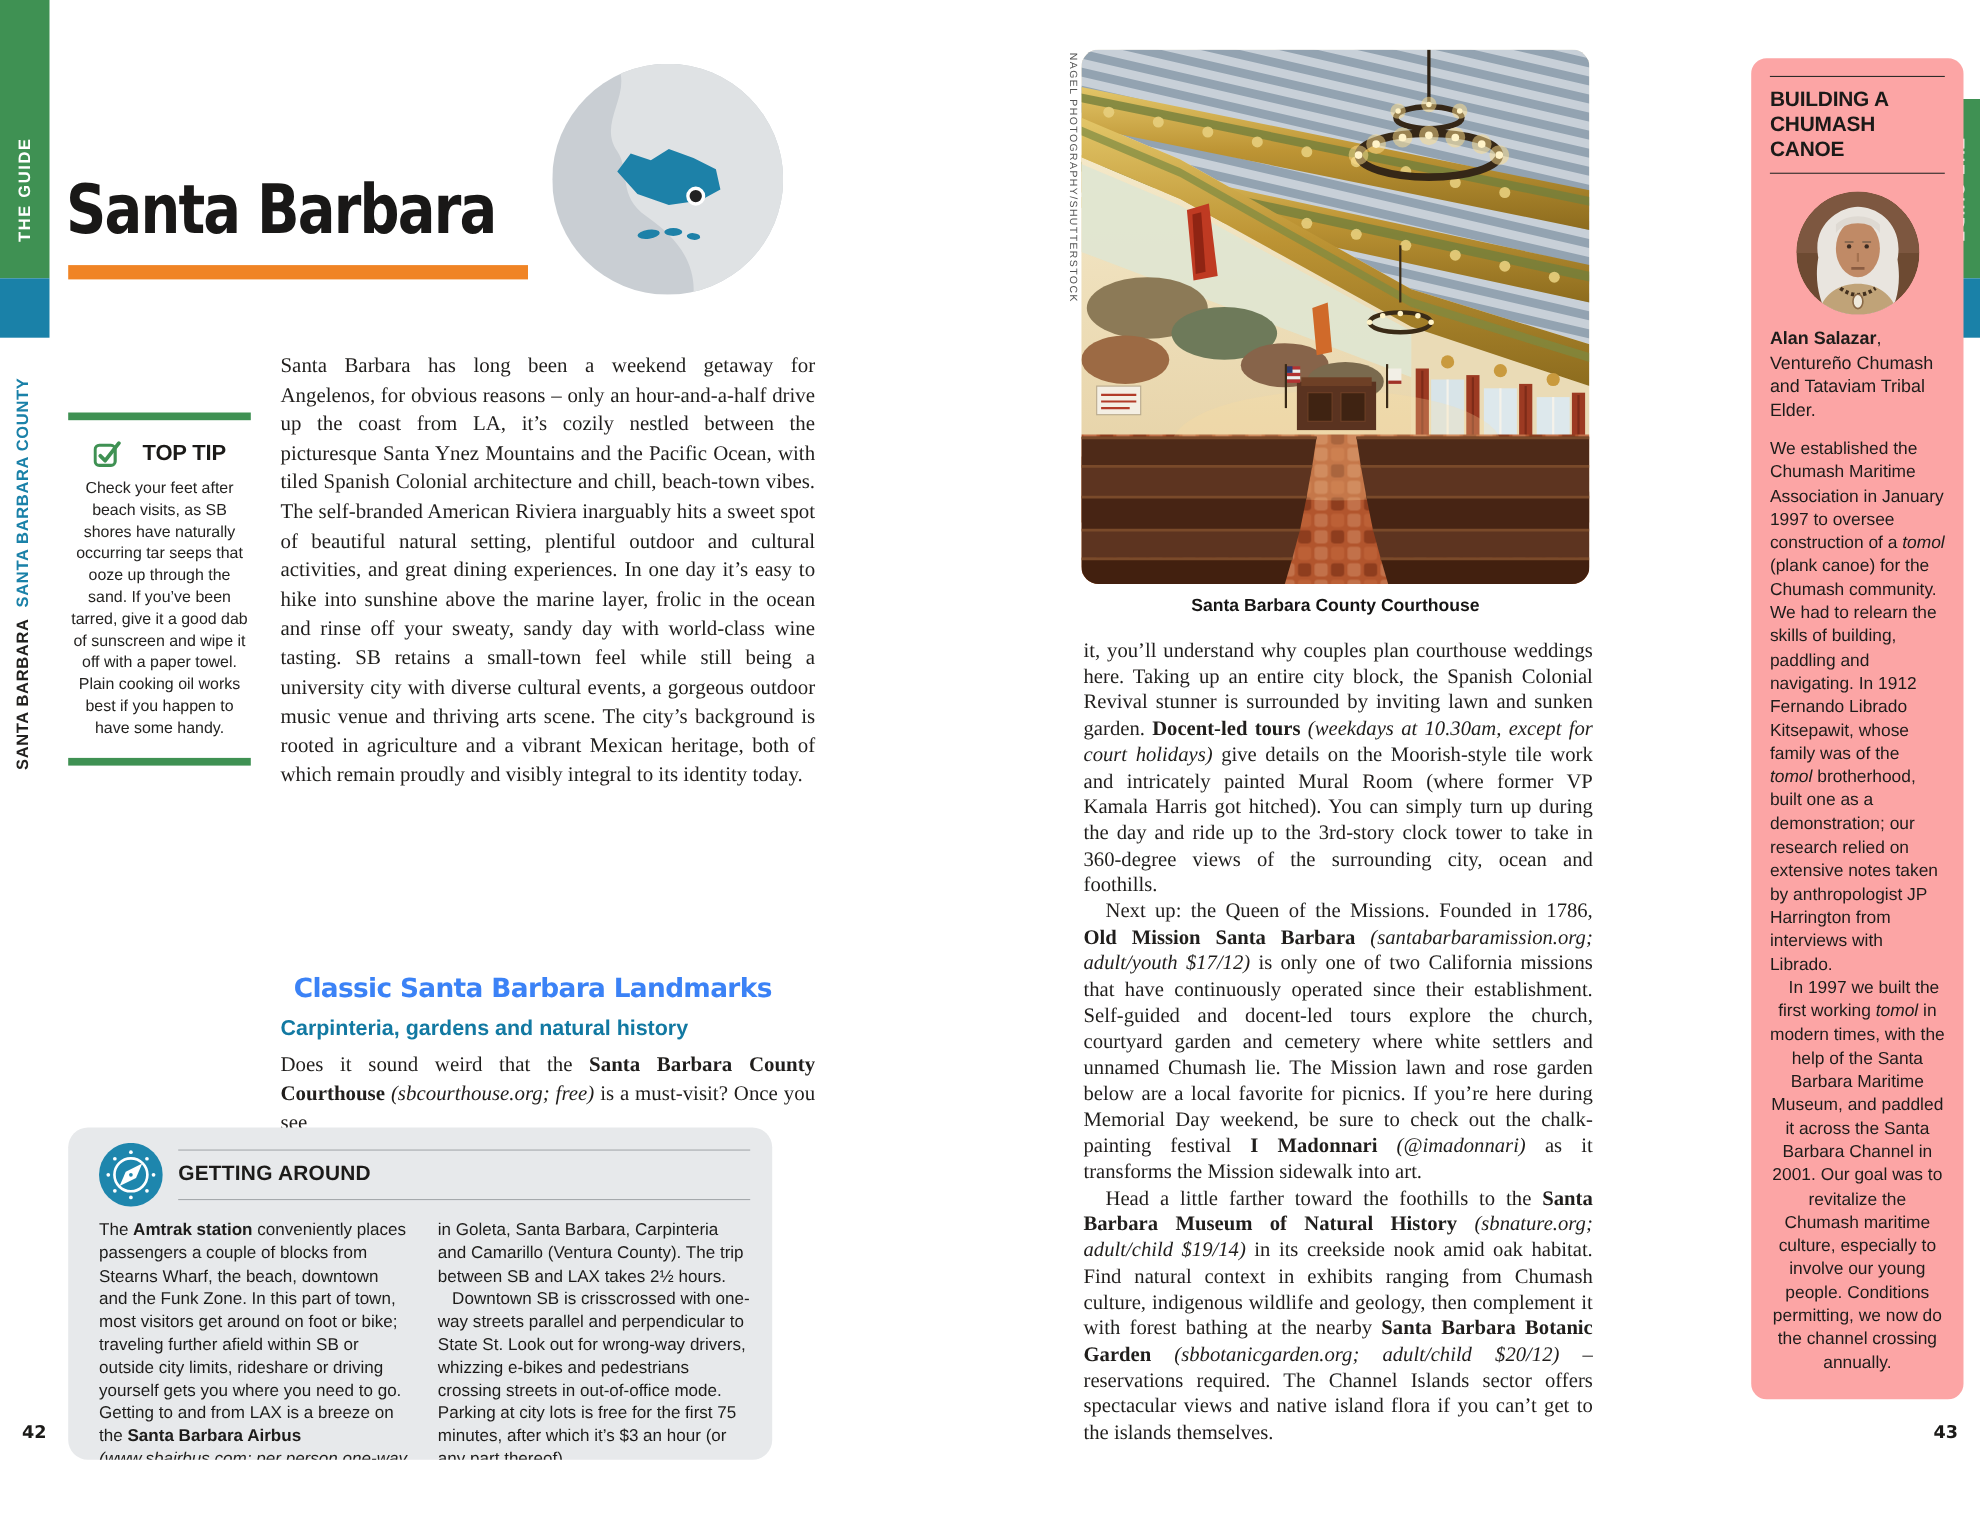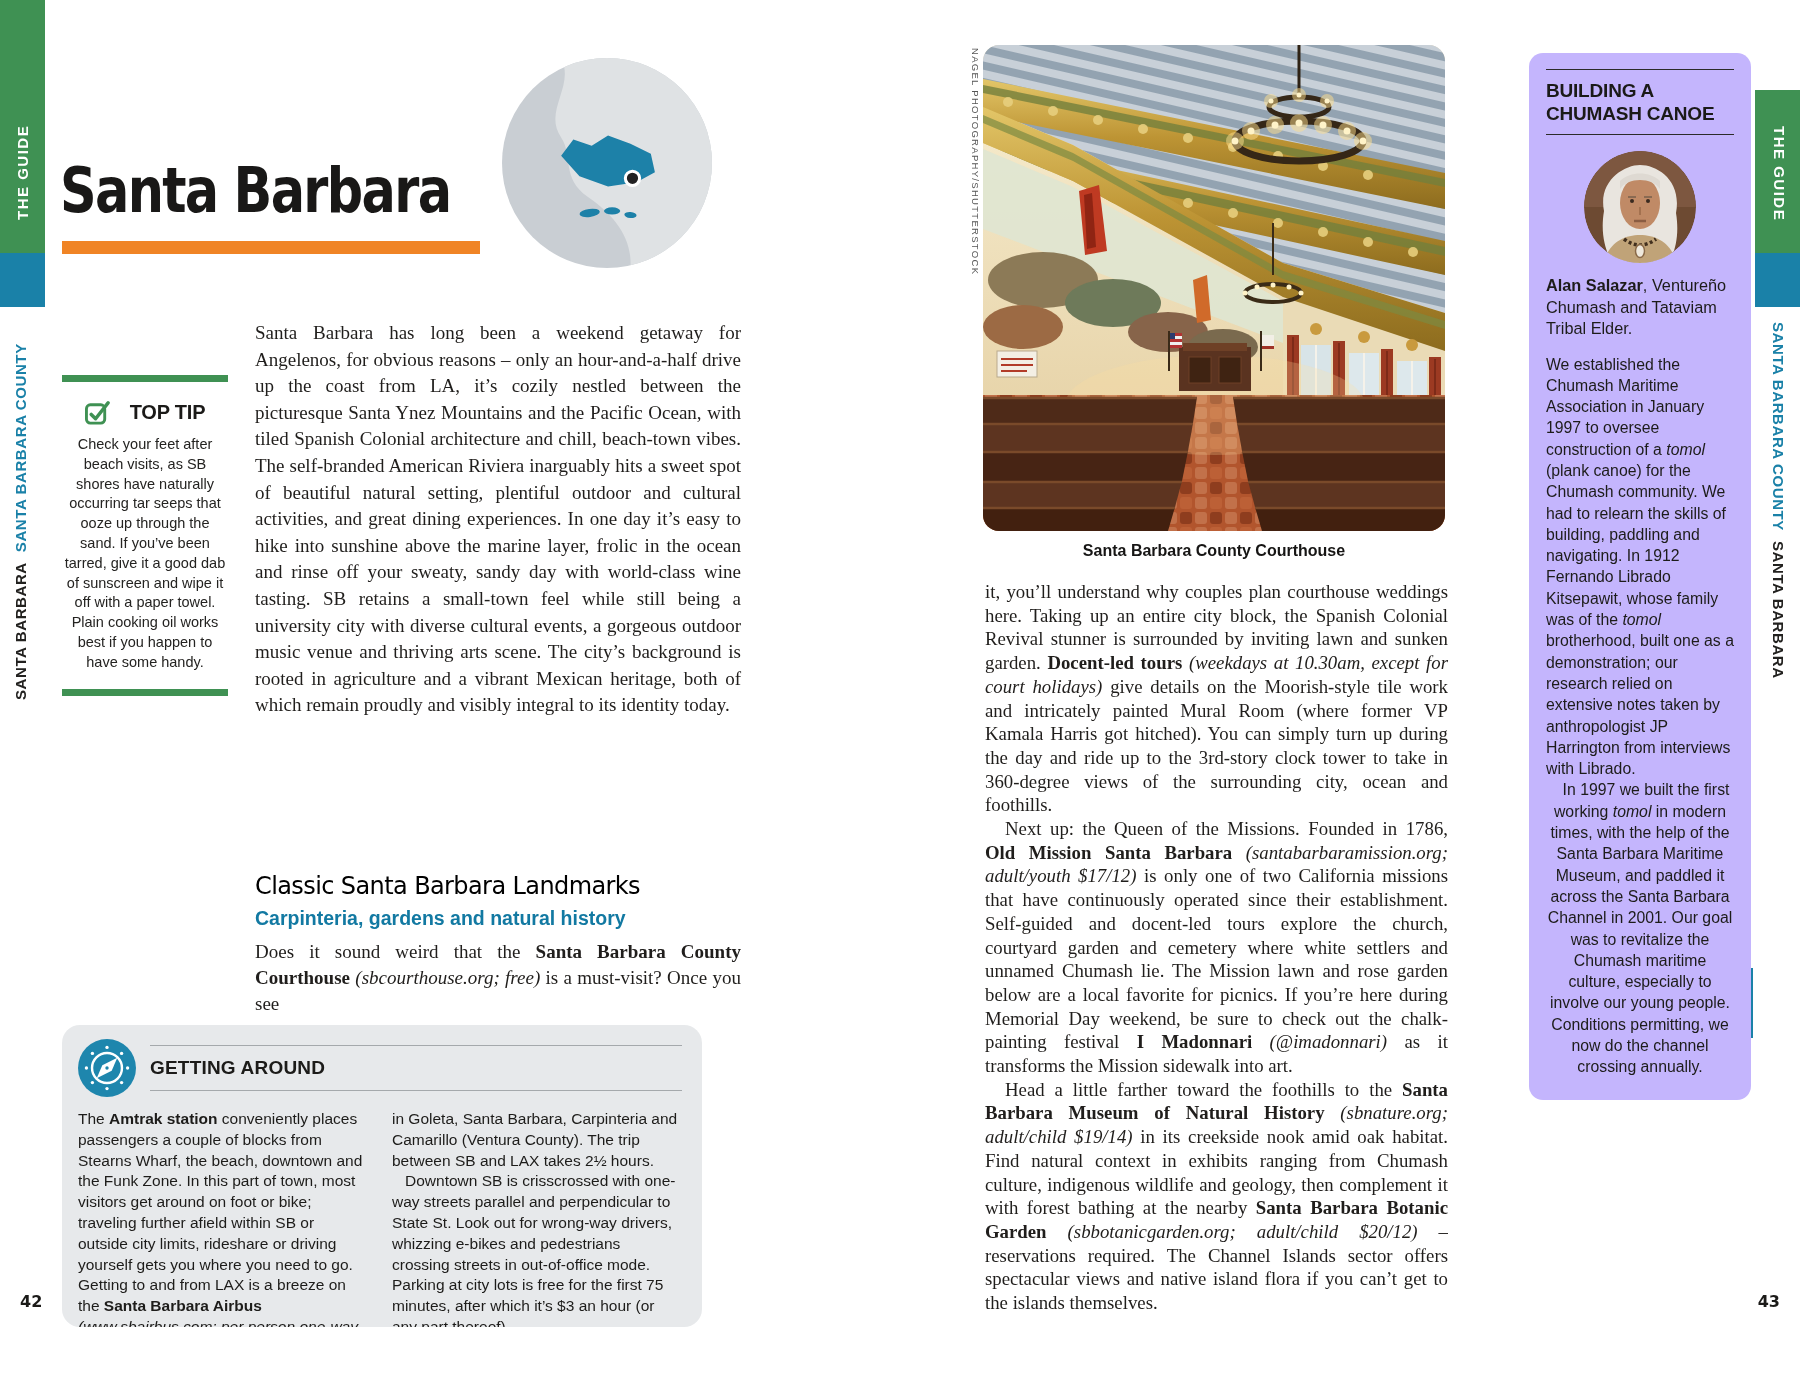--- a/index.html
+++ b/index.html
@@ -34,26 +34,26 @@
   #tip{position:absolute;left:62px;top:375px;width:166px;}
   .tip-bar{height:7px;background:#3f9153;}
   .tip-head{display:flex;align-items:center;justify-content:center;gap:20px;margin:18px 0 10px;}
   .tip-head span{font-weight:bold;font-size:20px;letter-spacing:-0.2px;color:#1b1a18;}
   .tip-body{font-size:14.5px;line-height:19.8px;text-align:center;color:#242321;margin:0 0 16px;}
 
   #intro{position:absolute;left:255px;top:320px;width:486px;margin:0;
          font-family:"Liberation Serif",serif;font-size:19px;line-height:26.6px;text-align:justify;color:#201e1c;}
 
   #landmarks{position:absolute;left:255px;top:872px;width:486px;}
-  .lm-h{margin:0;font-family:"DejaVu Sans",sans-serif;font-weight:normal;font-size:24px;letter-spacing:-0.6px;color:#000000;}
+  .lm-h{margin:12px;font-family:"DejaVu Sans",sans-serif;font-weight:bold;font-size:24px;letter-spacing:-0.6px;color:#3b82f6;}
   .lm-sub{margin:7px 0 0;font-weight:bold;font-size:19.5px;color:#1279a2;}
   .lm-lead{margin:9px 0 0;font-family:"Liberation Serif",serif;font-size:19px;line-height:26px;text-align:justify;color:#201e1c;}
 
   #ga{position:absolute;left:62px;top:1025px;width:640px;height:302px;background:#e7e9eb;border-radius:18px;
-      padding:14px 20px 0 16px;box-sizing:border-box;overflow:hidden;}
+      padding:14px 20px 0 28px;box-sizing:border-box;overflow:hidden;}
   .ga-top{display:flex;align-items:center;gap:14px;}
   .ga-head{flex:1;border-top:1px solid #a5a9ac;border-bottom:1px solid #a5a9ac;padding:11px 0;
            font-weight:bold;font-size:19px;color:#1c1b19;letter-spacing:0.2px;}
   .ga-cols{display:flex;gap:24px;margin-top:12px;}
   .ga-col{flex:1;font-size:15.5px;line-height:20.8px;color:#1d1c1a;}
   .ga-col p{margin:0;}
   .ind{text-indent:13px;}
 
   .pagenum{position:absolute;top:1292px;font-family:"DejaVu Sans",sans-serif;font-weight:bold;font-size:16px;color:#1b1a18;}
   #pn-l{left:20px;} #pn-r{right:20px;text-align:right;}
@@ -61,21 +61,21 @@
   #photo{position:absolute;left:983px;top:45px;width:462px;height:486px;border-radius:16px;overflow:hidden;}
   #photo svg{display:block;width:100%;height:100%;}
   #credit{left:981px;top:48px;font-weight:normal;font-size:9.5px;letter-spacing:1.3px;color:#555555;}
   #caption{position:absolute;left:983px;top:542px;width:462px;text-align:center;font-weight:bold;font-size:16px;color:#161514;}
 
   #rbody{position:absolute;left:985px;top:580px;width:463px;
          font-family:"Liberation Serif",serif;font-size:18.8px;line-height:23.7px;text-align:justify;color:#201e1c;}
   #rbody p{margin:0;}
   #rbody p.rind{text-indent:20px;}
 
-  #sidebar{position:absolute;left:1529px;top:53px;width:222px;background:#c4b5fd;border-radius:14px;
+  #sidebar{position:absolute;left:1592px;top:53px;width:193px;background:#fca5a5;border-radius:14px;
            padding:16px 17px 22px;box-sizing:border-box;}
   .sb-rule{border:0;border-top:1.6px solid #2c2b29;margin:0;}
   .sb-h{margin:9px 0;font-weight:bold;font-size:19px;line-height:23px;letter-spacing:-0.2px;color:#1b1a18;}
   .sb-avatar{width:112px;height:112px;margin:16px auto 2px;border-radius:50%;overflow:hidden;display:block;}
   .sb-name{margin:12px 0 0;font-size:16.3px;line-height:21.5px;color:#1d1c1a;}
   .sb-body{margin:14px 0 0;font-size:15.8px;line-height:21.3px;color:#1d1c1a;}
   .sb-body p{margin:0;}
   .sb-body .ind2{text-indent:12px;text-align:center;}
 
   .rb{font-weight:bold;margin-top:40px;} .ri{font-style:italic;}

